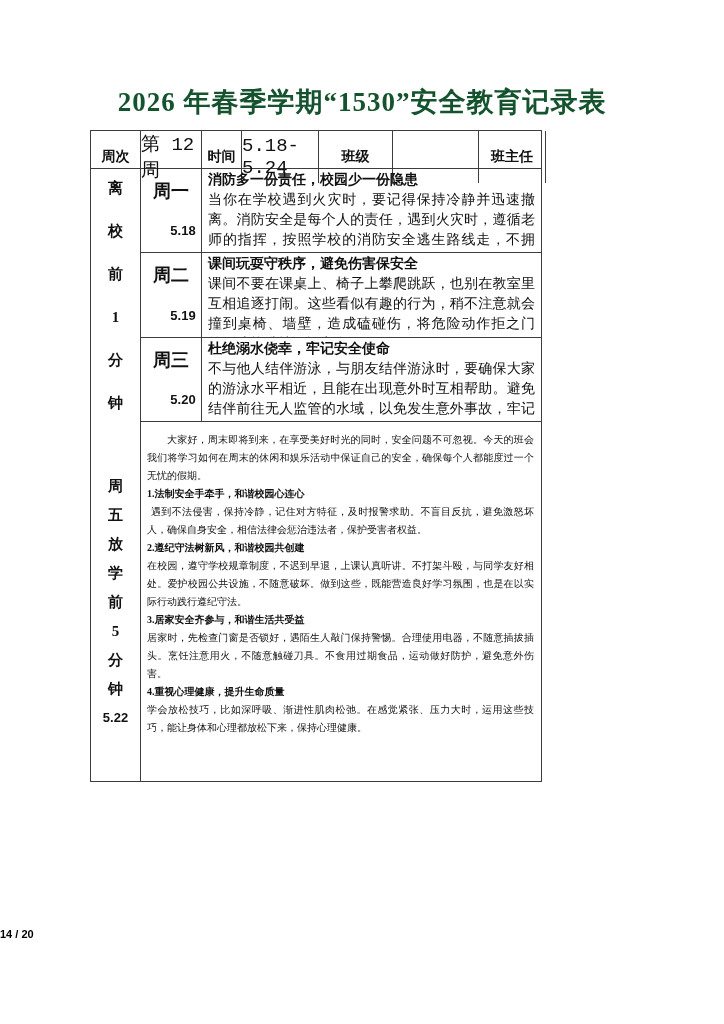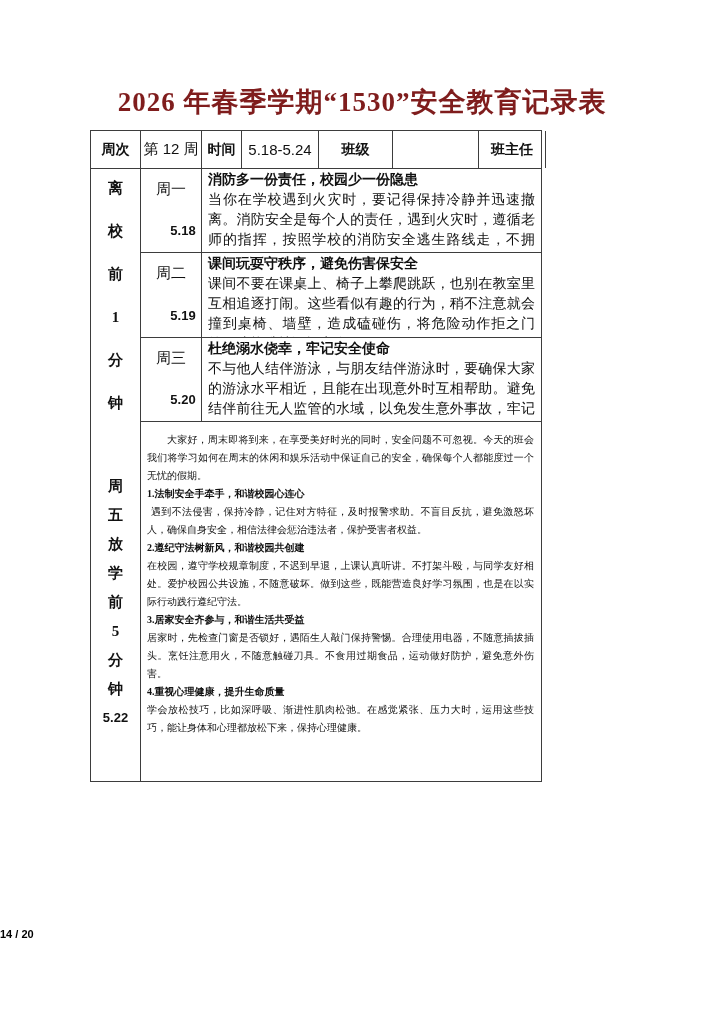--- a/index.html
+++ b/index.html
@@ -4,60 +4,60 @@
 <style>
   * { margin:0; padding:0; box-sizing:border-box; }
   html,body { background:#ffffff; }
   .sheet {
     position:relative; width:724px; height:1024px; background:#ffffff;
     margin:0 auto; overflow:hidden;
     font-family:"Liberation Serif", serif; color:#111111;
   }
   .doc-title {
     position:absolute; top:84px; left:0; width:100%;
-    text-align:center; font-size:27px; font-weight:700; color:#7f1d1d;
+    text-align:center; font-size:27px; font-weight:700; color:#14532d;
     letter-spacing:1px;
     font-family:"Liberation Serif", serif;
   }
   .tbl {
     position:absolute; left:90px; top:130px; width:452px;
     border:1px solid #3d3d3d;
   }
   
   .hdr {
     display:grid;
     grid-template-columns:50px 61px 40px 77px 74px 86px 67px auto;
     height:38px; border-bottom:1px solid #3d3d3d;
   }
   .hcell {
     border-right:1px solid #3d3d3d;
     display:flex; align-items:center; justify-content:center;
     font-size:13.5px;
   }
   .hcell:last-child { border-right:none; }
   .hlabel { font-weight:700; font-family:"Liberation Sans", sans-serif; font-size:14px; }
-  .hval  { font-family:Liberation Sans, sans-serif; font-size:15px; }
+  .hval  { font-family:Liberation Mono, monospace; font-size:19px; }
   
   .daily { display:flex; }
   .side {
     width:50px; border-right:1px solid #3d3d3d;
     display:flex; flex-direction:column; align-items:center; justify-content:center;
   }
   .side-daily { gap:28px; }
   .side-ch { font-size:15px; font-weight:700; line-height:1; }
   .side-date { font-family:"Liberation Sans", sans-serif; font-weight:700; font-size:13px; line-height:1; }
   .days { flex:1; display:flex; flex-direction:column; }
   .d-row { display:flex; border-bottom:1px solid #3d3d3d; }
   .h84 { height:84px; } .h85 { height:85px; }
   .daycell {
     width:61px; border-right:1px solid #3d3d3d;
     display:flex; flex-direction:column; align-items:center; justify-content:space-between;
     padding:13px 0 15px 0;
   }
-  .dayname { font-size:15px; font-weight:400; line-height:1; }
+  .dayname { font-size:18px; font-weight:700; line-height:1; }
   .daydate { font-family:"Liberation Sans", sans-serif; font-weight:700; font-size:13px; line-height:1;margin-left:24px; }
   .content { flex:1; padding:1px 6px 0 6px; overflow:hidden; }
   .c-title { font-size:14px; line-height:20px; font-weight:700; }
   .c-title.sp { text-indent:0.5em; }
   .c-body { font-size:14px; line-height:20px; text-align:justify; }
   
   .friday { display:flex; height:359px; }
   .side-friday { gap:14px; }
   .fcontent { flex:1; padding:9px 7px 0 6px; overflow:hidden; }
   .fcontent p { font-size:10px; line-height:18px; text-align:justify; }

